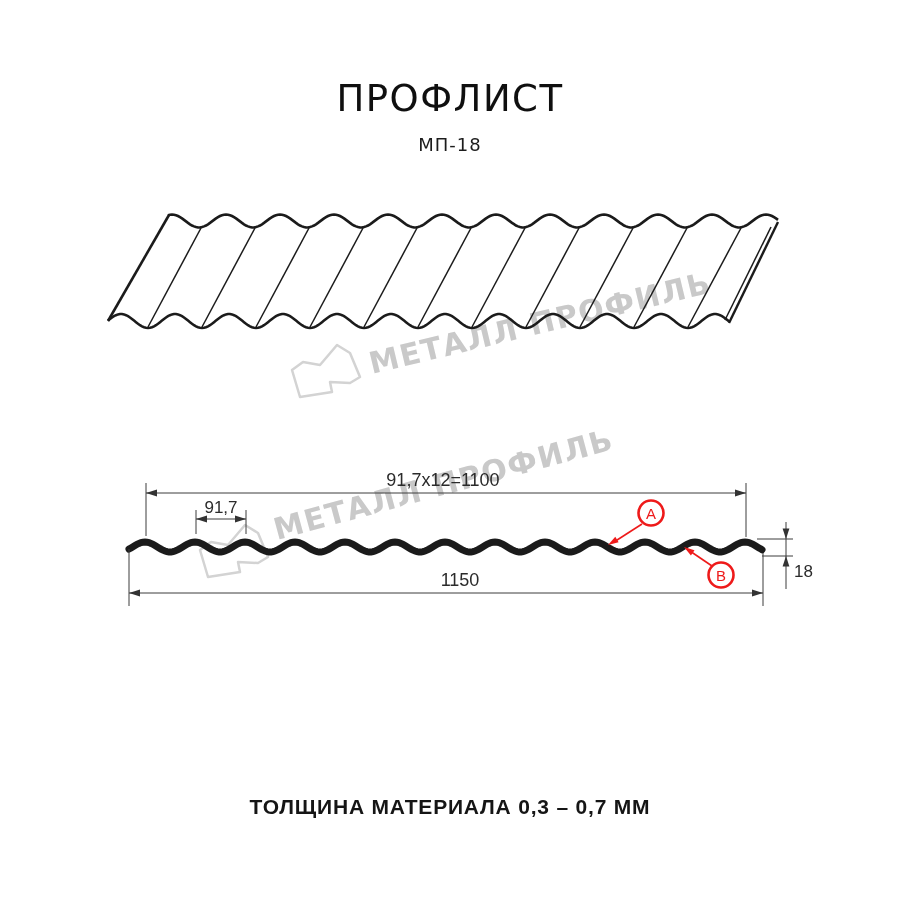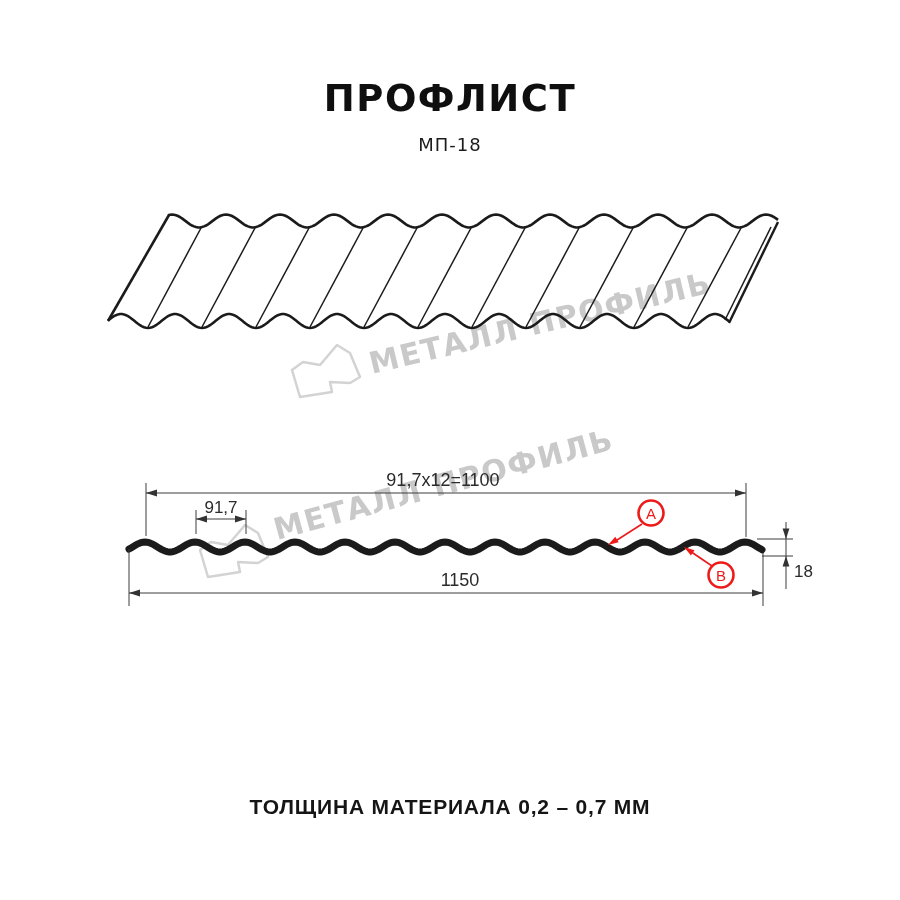--- a/index.html
+++ b/index.html
@@ -3,21 +3,21 @@
 <meta charset="utf-8">
 <style>
   html,body{margin:0;padding:0;}
   body{
     width:900px;height:900px;position:relative;background:#ffffff;
     font-family:"DejaVu Sans",sans-serif;overflow:hidden;
   }
   .abs{position:absolute;}
   .title{
     left:0;right:0;top:80px;text-align:center;
-    font-size:37px;font-weight:700;letter-spacing:1.5px;color:#0f0f0f;
+    font-size:37px;font-weight:400;letter-spacing:1.5px;color:#0f0f0f;
     line-height:38px;
   }
   .subtitle{
     left:0;right:0;top:133px;text-align:center;
     font-size:18px;font-weight:500;letter-spacing:1px;color:#1c1c1c;
     line-height:24px;
   }
   .footer{
     left:0;right:0;top:794px;text-align:center;
     font-family:"Liberation Sans",sans-serif;
@@ -120,13 +120,13 @@
     <circle class="red-circle" cx="651" cy="513" r="12.5"></circle>
     <text class="red-letter" x="651" y="518.5">A</text>
 
     <line class="red-line" x1="712" y1="566" x2="687" y2="549"></line>
     <polygon class="red-fill" points="684,547 694.5,550.3 690.9,555.6"></polygon>
     <circle class="red-circle" cx="721" cy="575" r="12.5"></circle>
     <text class="red-letter" x="721" y="580.5">B</text>
   </g>
 </svg>
 
-<div class="abs footer">ТОЛЩИНА МАТЕРИАЛА 0,2 – 0,7 ММ</div>
+<div class="abs footer">ТОЛЩИНА МАТЕРИАЛА 0,3 – 0,7 ММ</div>
 
 </body></html>

